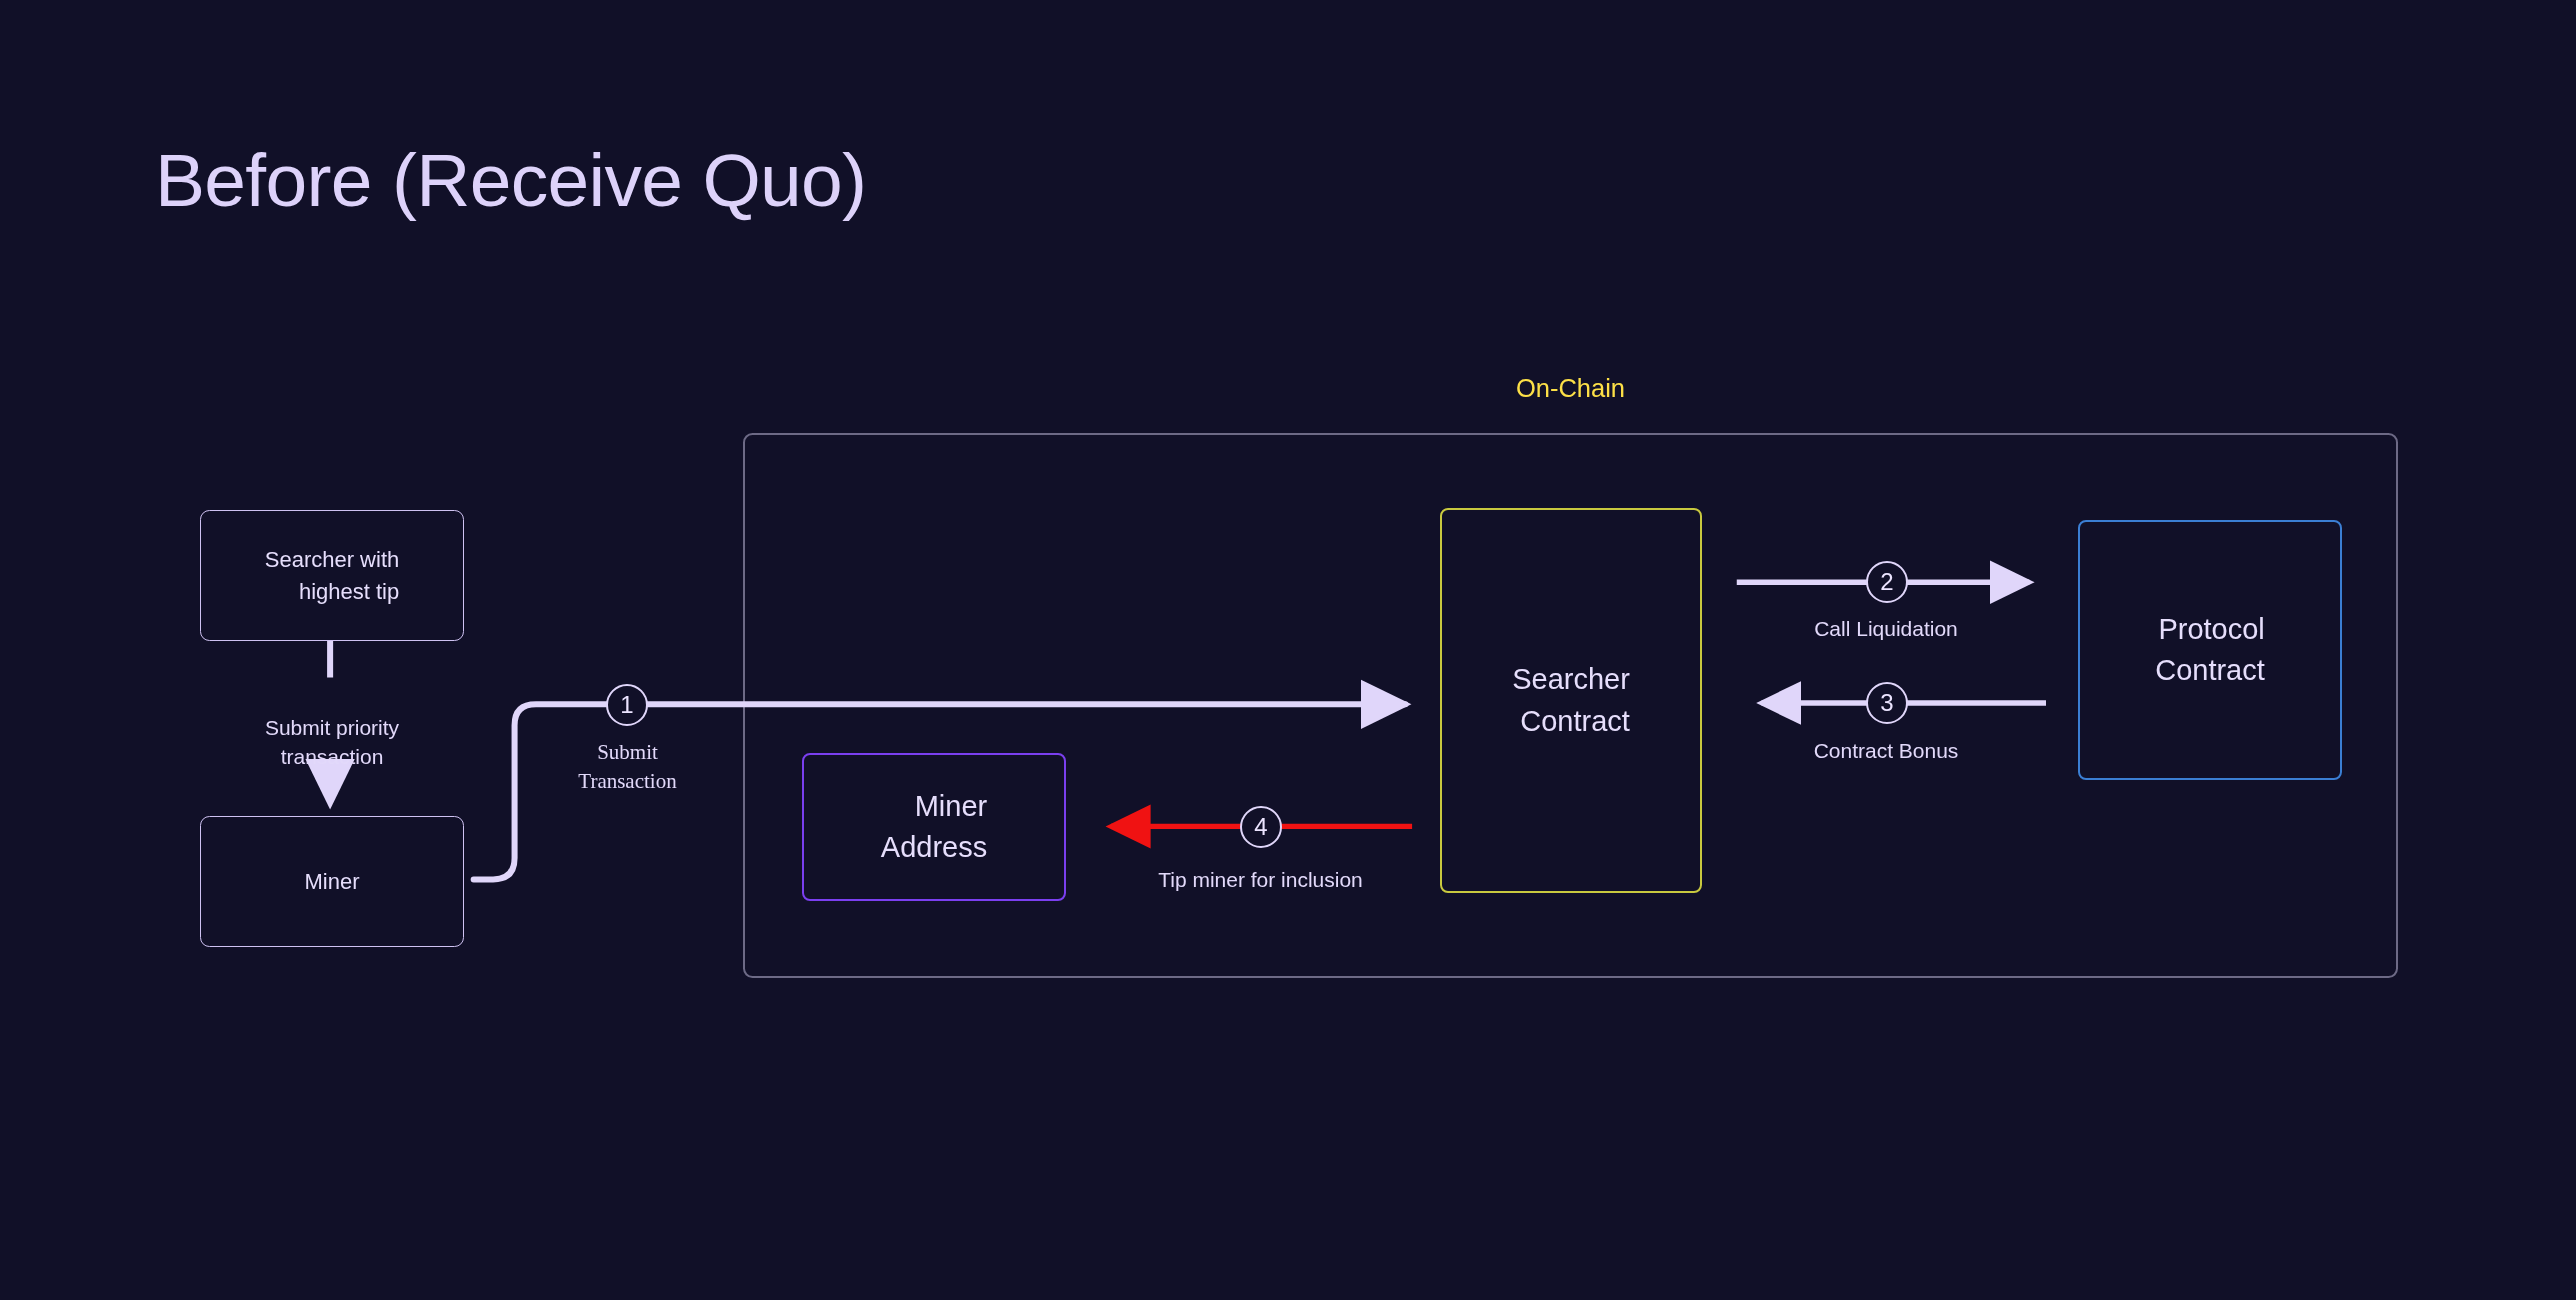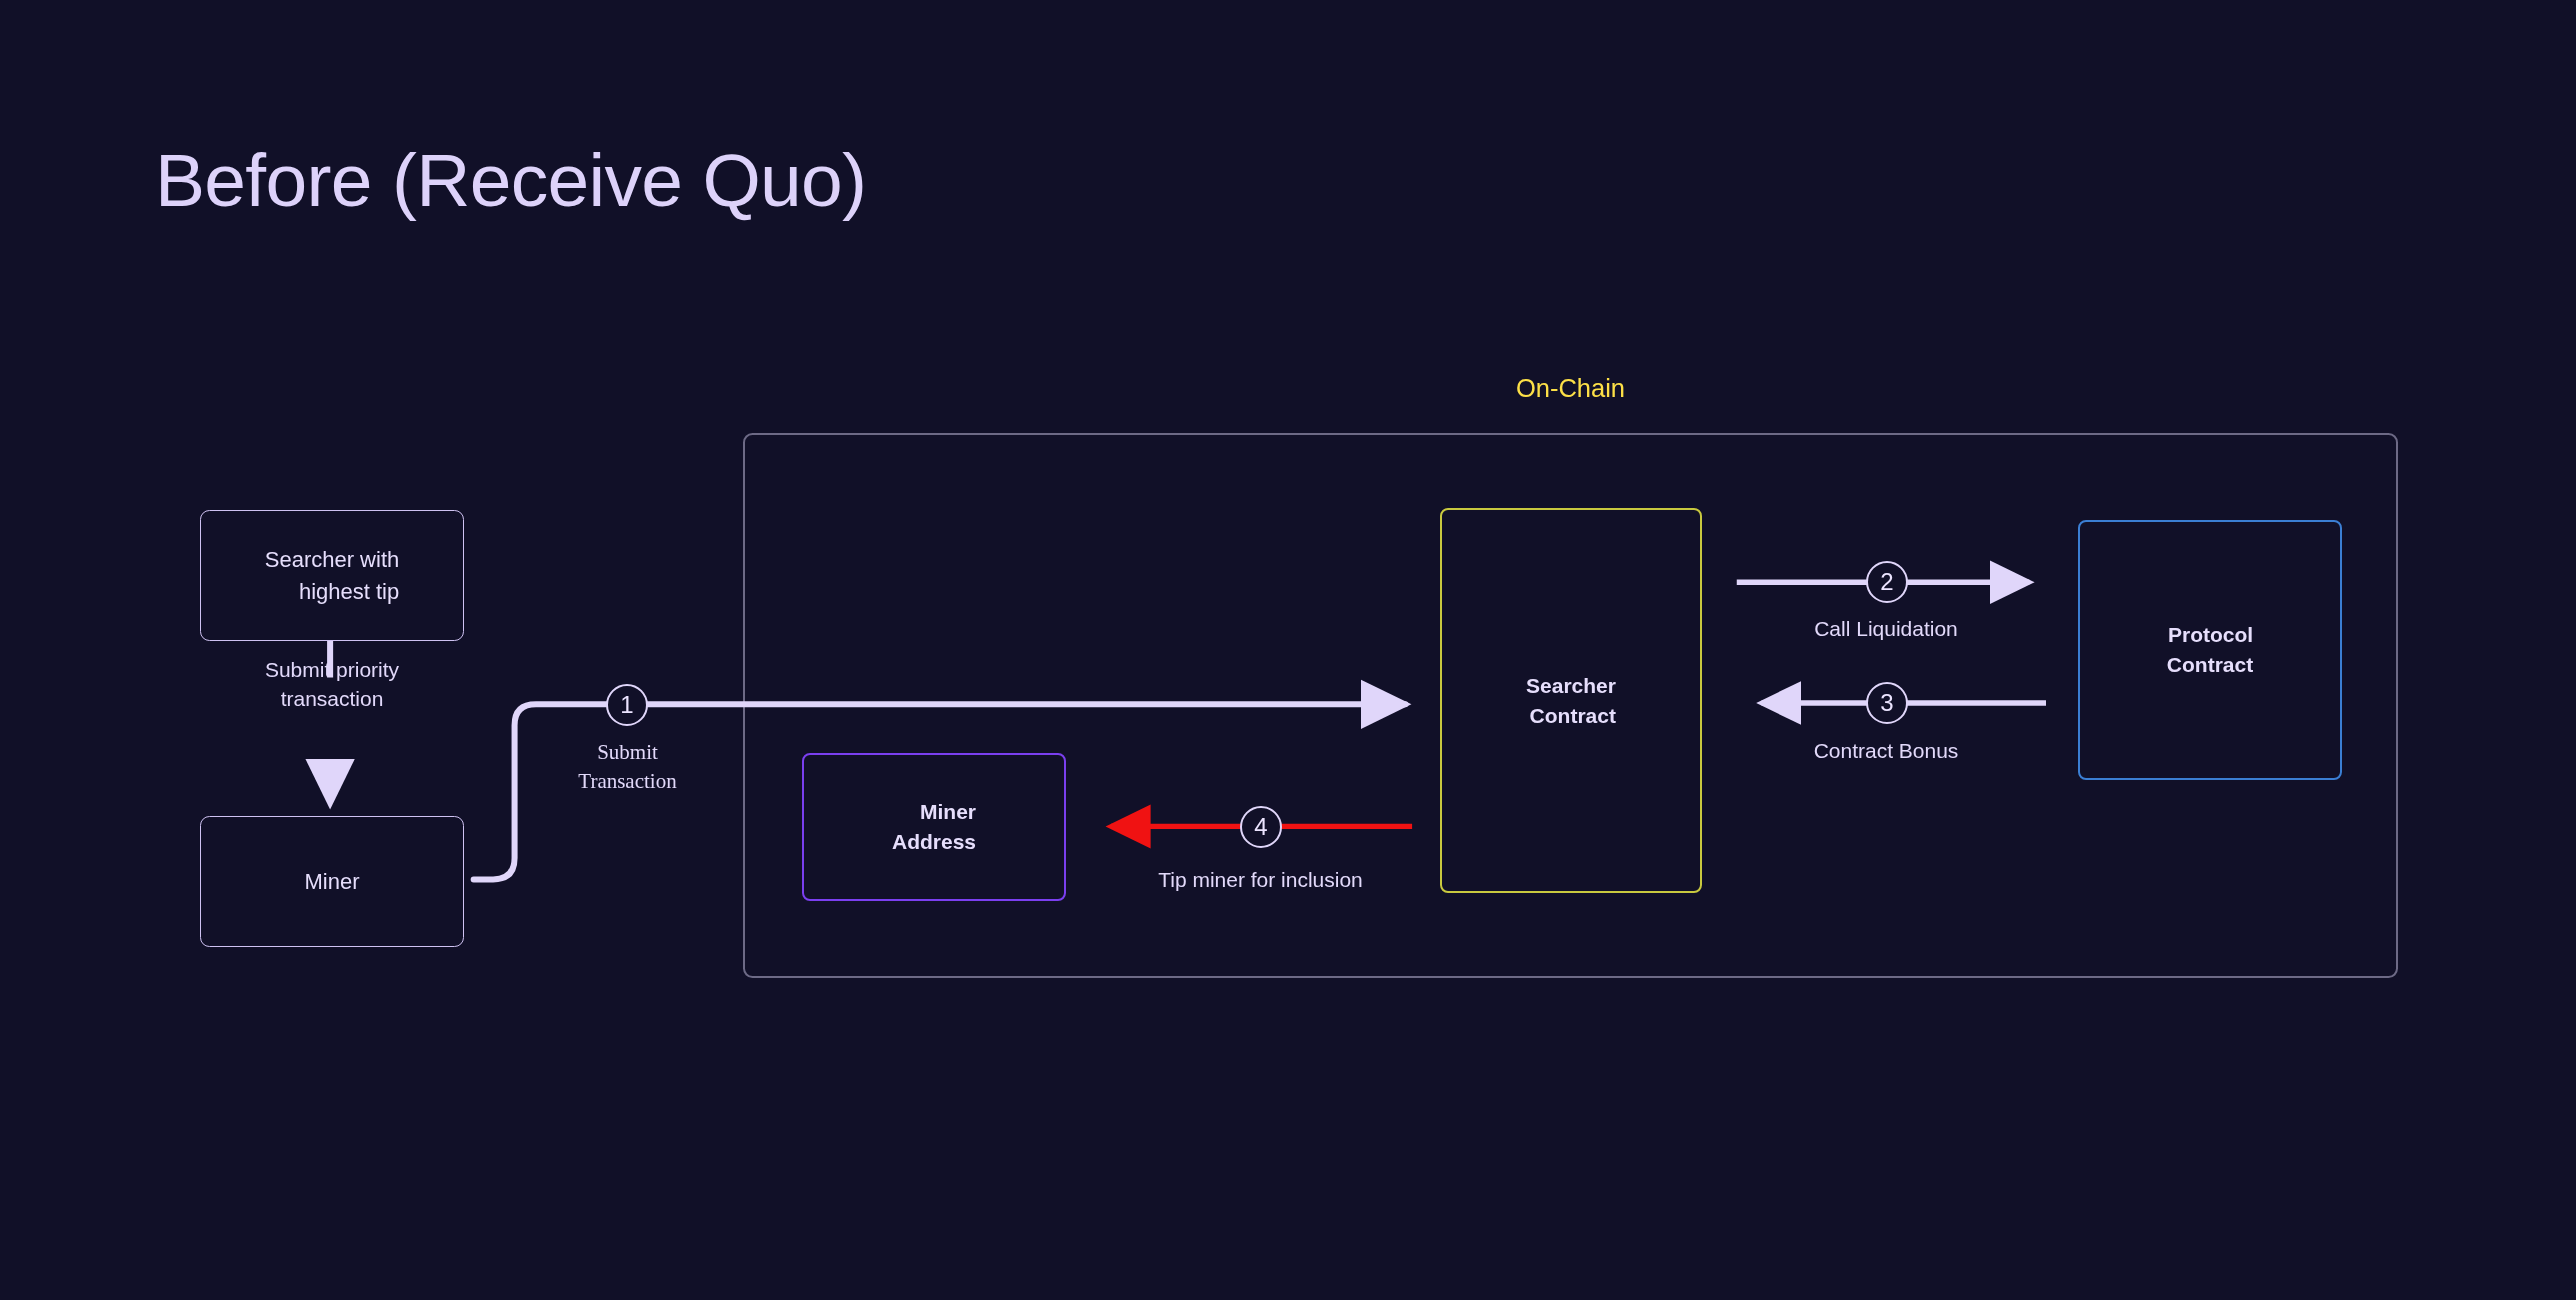--- a/index.html
+++ b/index.html
@@ -50,22 +50,22 @@
     border: 1.3px solid #cfc2f2;
     font-size: 22px;
     font-weight: 400;
     color: #e6defc;
   }
 
   
   .node.accent {
     border-width: 2.7px;
     border-style: solid;
-    font-size: 21px;
-    font-weight: 700;
+    font-size: 29px;
+    font-weight: 400;
     color: #e6defc;
     border-radius: 8px;
   }
 
   
   #onchain-container {
     position: absolute;
     left: 743px;
     top: 433px;
     width: 1655px;
@@ -189,21 +189,21 @@
 </div>
 
 <div class="step-badge" style="left:1866px; top:682px;">
   <span>3</span>
 </div>
 
 <div class="step-badge" style="left:1240px; top:806px;">
   <span>4</span>
 </div>
 
-<div class="edge-label" style="left:196px; top:655px; width:272px;">Submit priority
+<div class="edge-label" style="left:196px; top:713px; width:272px;">Submit priority
 transaction</div>
 
 <div class="edge-label" style="left:510px; top:738px; width:235px;font-family:Liberation Serif, serif;">Submit
 Transaction</div>
 
 <div class="edge-label" style="left:1752px; top:614px; width:268px;">Call Liquidation</div>
 
 <div class="edge-label" style="left:1752px; top:736px; width:268px;">Contract Bonus</div>
 
 <div class="edge-label" style="left:1093px; top:865px; width:335px;">Tip miner for inclusion</div>

